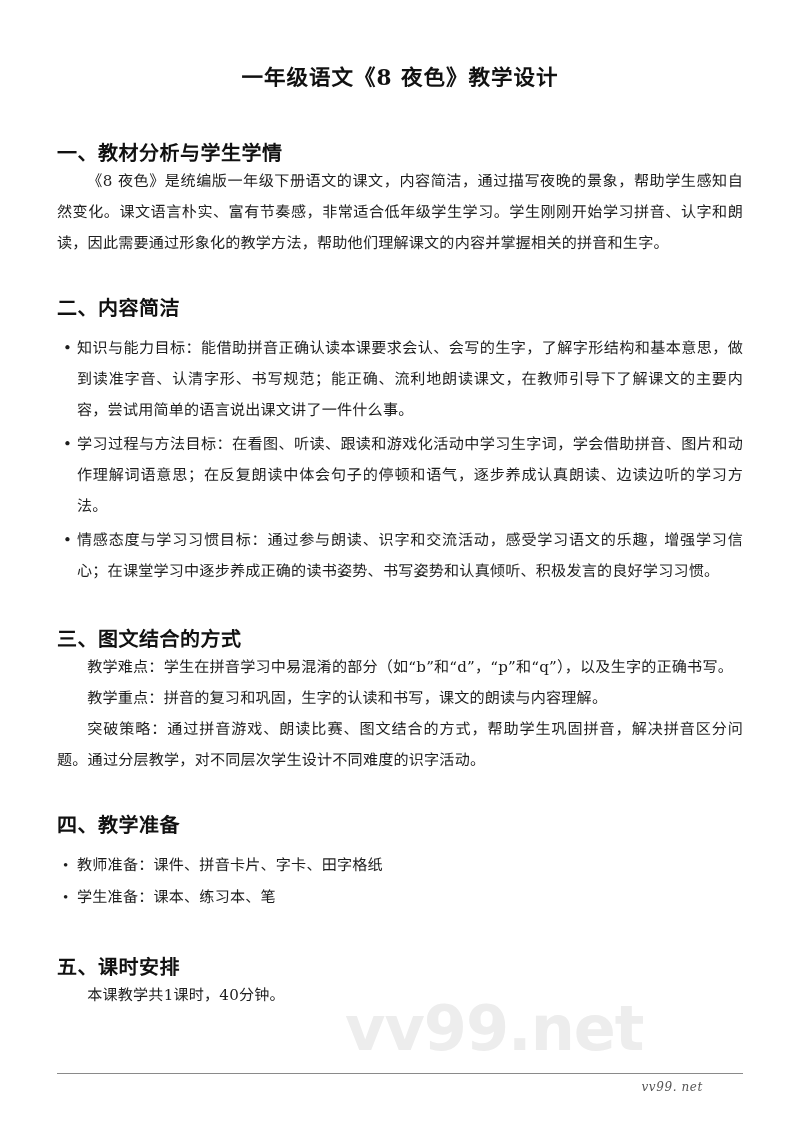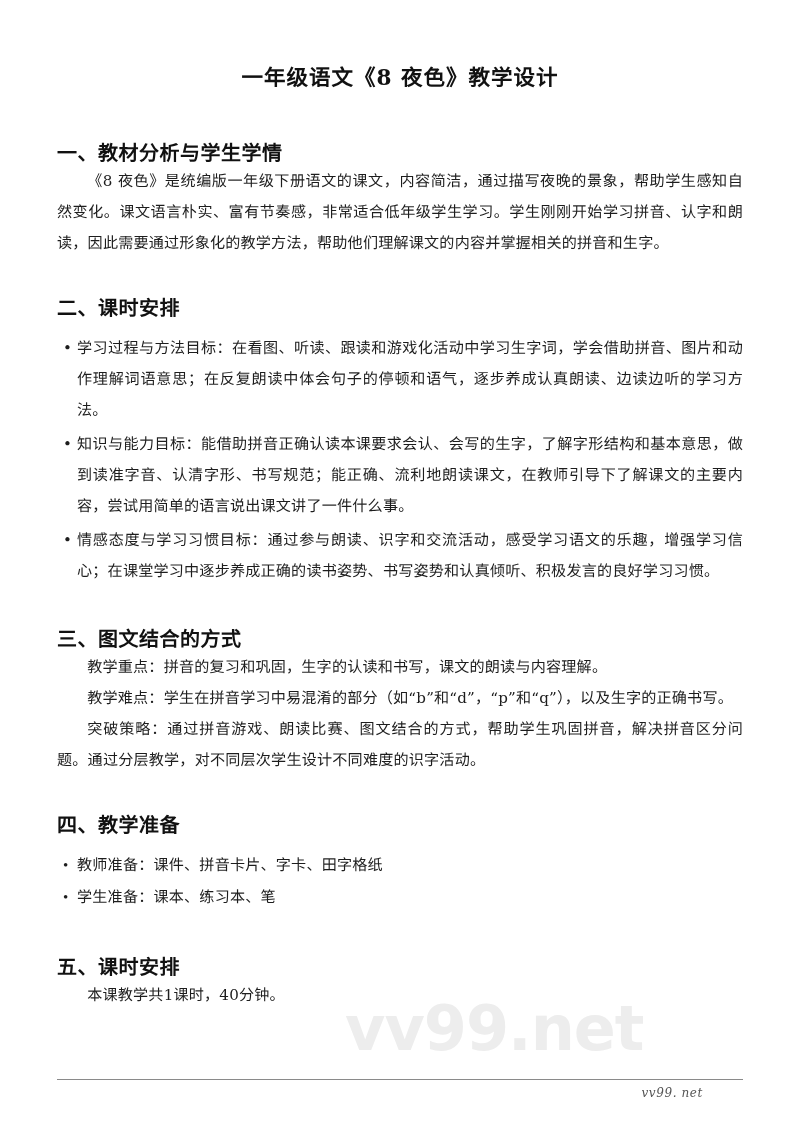--- a/index.html
+++ b/index.html
@@ -123,21 +123,21 @@
   ul.goals > li { margin-bottom: 3px; }
 
   ul.prep { margin-top: 12px; }
   ul.prep > li { margin-bottom: 1px; font-family: Liberation Serif, serif; }
 
   
   .footer {
     position: absolute;
     left: 57px;
     right: 57px;
-    bottom: 30px;
+    bottom: 36px;
     z-index: 3;
   }
   .footer-rule {
     border: 0;
     border-top: 1px solid #8a8a8a;
     margin: 0 0 6px 0;
   }
   .footer-text {
     text-align: right;
     font-family: "DejaVu Serif", "Liberation Serif", serif;
@@ -155,30 +155,30 @@
 
   <div class="watermark">vv99.net</div>
 
   <div class="content">
 
     <h1 class="doc-title">一年级语文《8 夜色》教学设计</h1>
 
     <h2 class="section-heading sec1">一、教材分析与学生学情</h2>
     <p class="body-para indent gap-sm">《8 夜色》是统编版一年级下册语文的课文，内容简洁，通过描写夜晚的景象，帮助学生感知自然变化。课文语言朴实、富有节奏感，非常适合低年级学生学习。学生刚刚开始学习拼音、认字和朗读，因此需要通过形象化的教学方法，帮助他们理解课文的内容并掌握相关的拼音和生字。</p>
 
-    <h2 class="section-heading sec2">二、课时安排</h2>
+    <h2 class="section-heading sec2">二、内容简洁</h2>
     <ul class="bullets goals">
+      <li>知识与能力目标：能借助拼音正确认读本课要求会认、会写的生字，了解字形结构和基本意思，做到读准字音、认清字形、书写规范；能正确、流利地朗读课文，在教师引导下了解课文的主要内容，尝试用简单的语言说出课文讲了一件什么事。</li>
       <li>学习过程与方法目标：在看图、听读、跟读和游戏化活动中学习生字词，学会借助拼音、图片和动作理解词语意思；在反复朗读中体会句子的停顿和语气，逐步养成认真朗读、边读边听的学习方法。</li>
-      <li>知识与能力目标：能借助拼音正确认读本课要求会认、会写的生字，了解字形结构和基本意思，做到读准字音、认清字形、书写规范；能正确、流利地朗读课文，在教师引导下了解课文的主要内容，尝试用简单的语言说出课文讲了一件什么事。</li>
       <li>情感态度与学习习惯目标：通过参与朗读、识字和交流活动，感受学习语文的乐趣，增强学习信心；在课堂学习中逐步养成正确的读书姿势、书写姿势和认真倾听、积极发言的良好学习习惯。</li>
     </ul>
 
     <h2 class="section-heading sec3">三、图文结合的方式</h2>
+    <p class="body-para indent gap-xs">教学难点：学生在拼音学习中易混淆的部分（如“b”和“d”，“p”和“q”），以及生字的正确书写。</p>
     <p class="body-para indent gap-sm">教学重点：拼音的复习和巩固，生字的认读和书写，课文的朗读与内容理解。</p>
-    <p class="body-para indent gap-xs">教学难点：学生在拼音学习中易混淆的部分（如“b”和“d”，“p”和“q”），以及生字的正确书写。</p>
     <p class="body-para indent gap-xs">突破策略：通过拼音游戏、朗读比赛、图文结合的方式，帮助学生巩固拼音，解决拼音区分问题。通过分层教学，对不同层次学生设计不同难度的识字活动。</p>
 
     <h2 class="section-heading sec4">四、教学准备</h2>
     <ul class="bullets prep">
       <li>教师准备：课件、拼音卡片、字卡、田字格纸</li>
       <li>学生准备：课本、练习本、笔</li>
     </ul>
 
     <h2 class="section-heading sec5">五、课时安排</h2>
     <p class="body-para indent gap-sm">本课教学共1课时，40分钟。</p>

